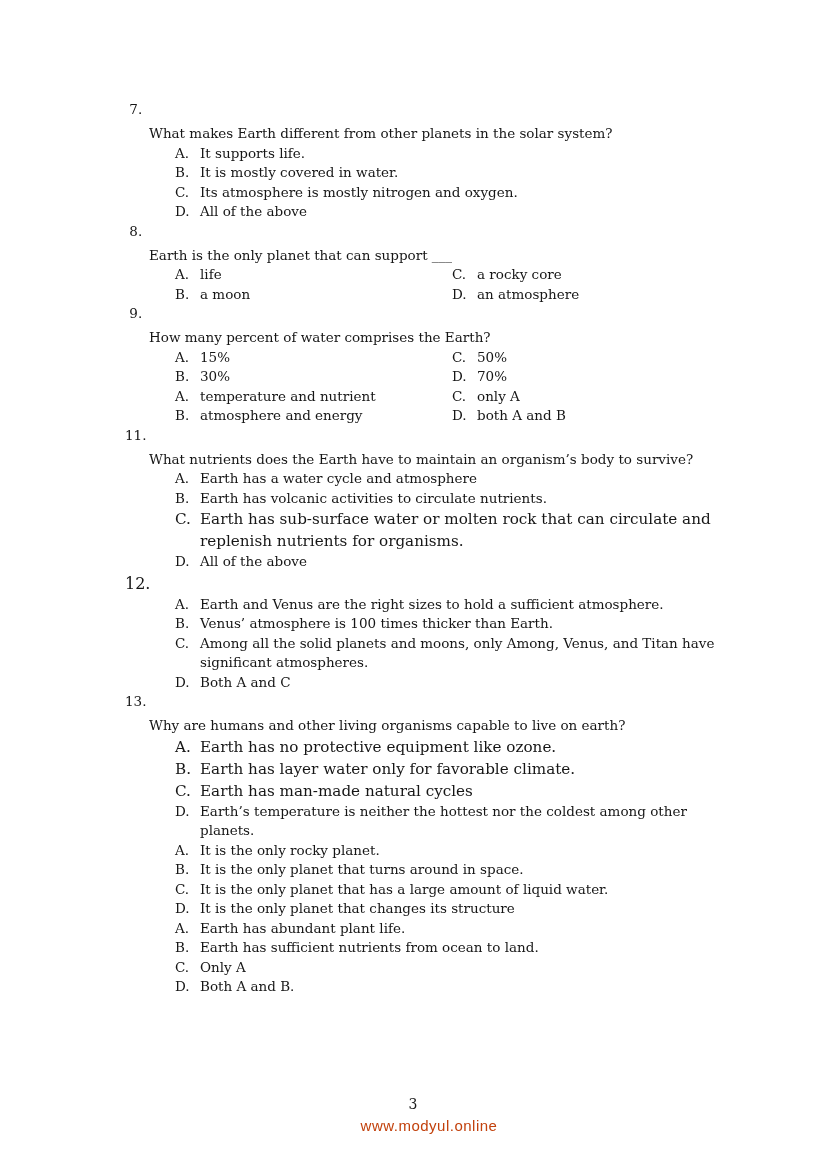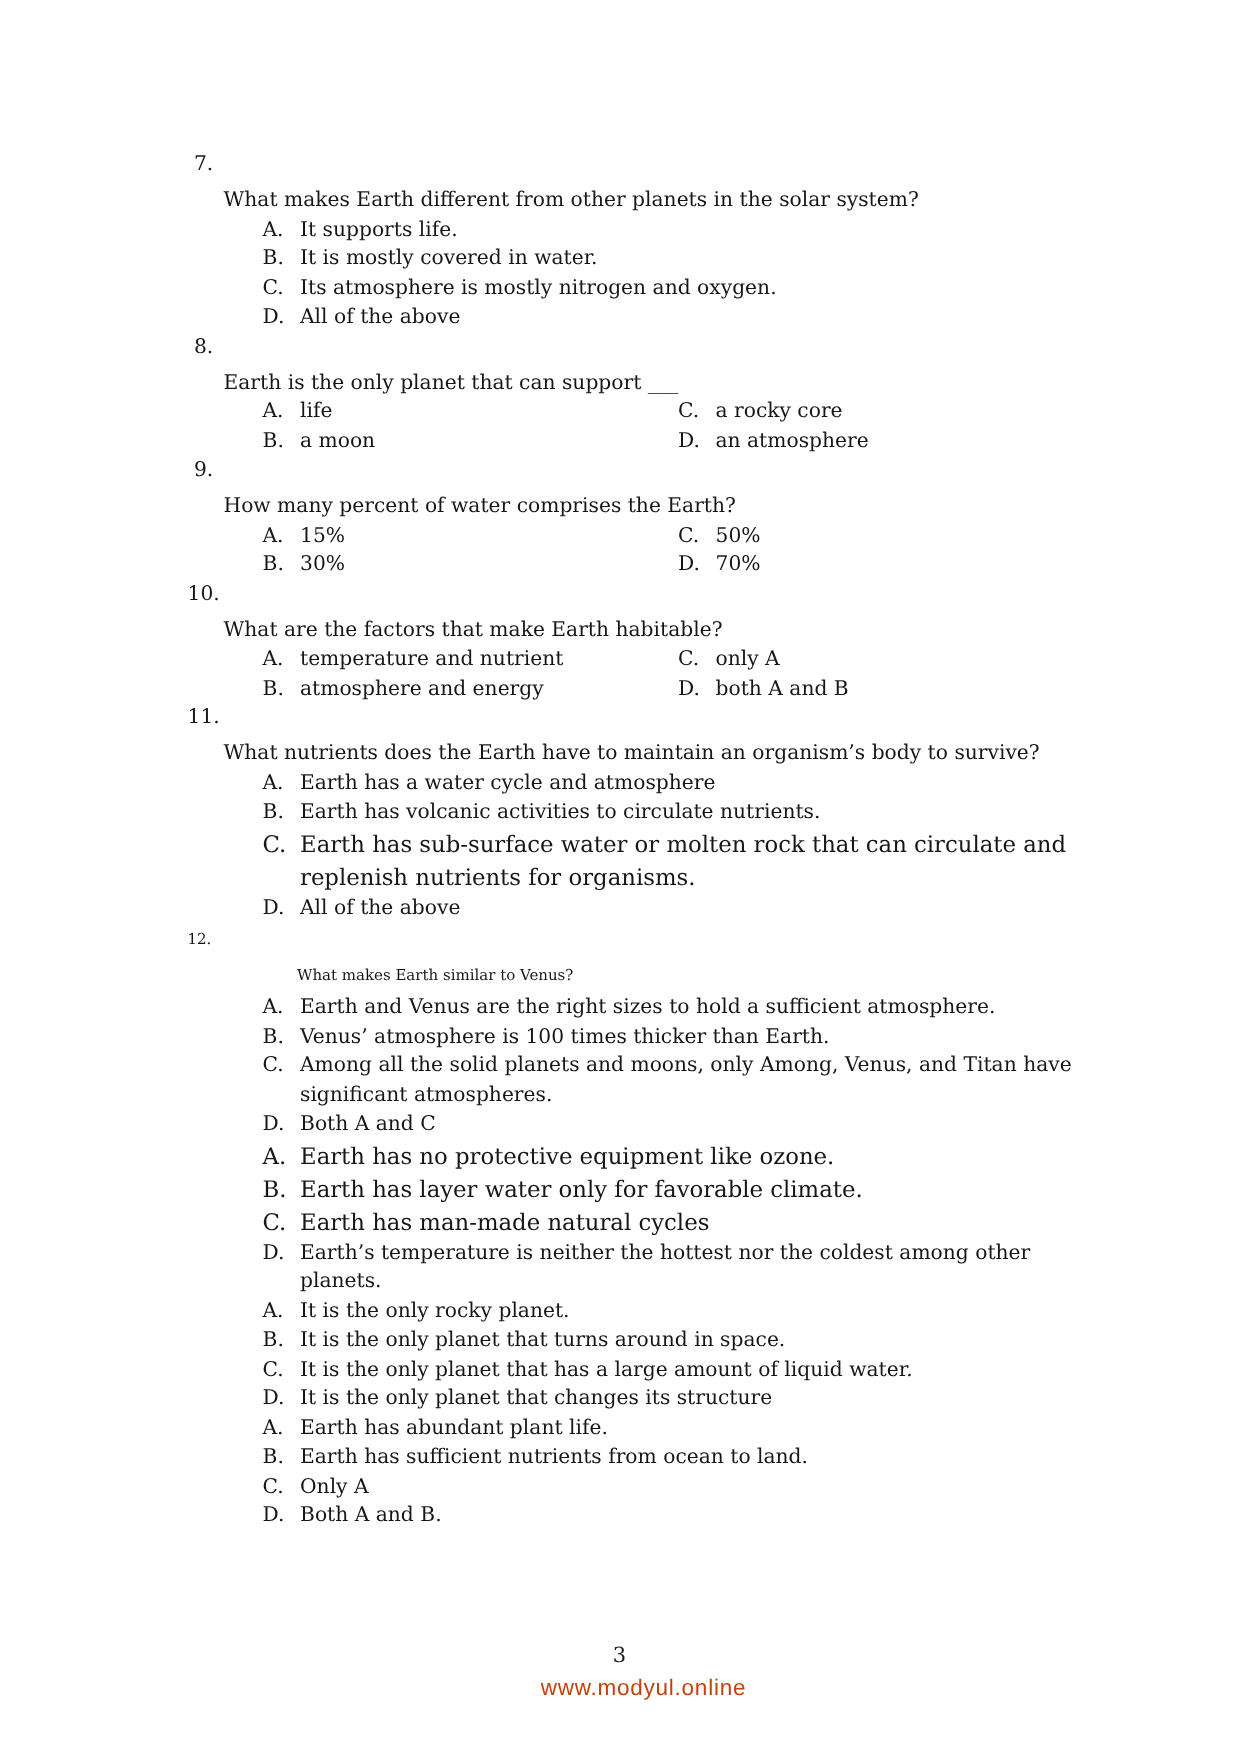--- a/index.html
+++ b/index.html
@@ -19,21 +19,21 @@
     left: 125px;
     top: 100px;
     width: 601px;
     font-size: 13.5px;
     line-height: 19.5px;
   }
   .question { width: 100%; }
   .q-line { display: flex; }
   .q-num { flex: 0 0 24px; white-space: pre; }
   .q-text { flex: 1; margin-top: 24px; }
-  .q-line.large { font-size: 10px; line-height: 23px; }
+  .q-line.large { font-size: 16px; line-height: 23px; }
   .q-line.gap .q-text { flex: none; margin-left: 49px; }
   .options { margin-left: 50px; }
   .options.two-col {
     display: grid;
     grid-template-columns: 277px 1fr;
   }
   .option { display: flex; }
   .option.large { font-size: 15.2px; line-height: 22px; }
   .opt-label { flex: 0 0 25px; white-space: pre; }
   .opt-text { flex: 1; }
@@ -129,24 +129,20 @@
             <span class="opt-label">B.</span>
             <span class="opt-text">30%</span>
           </div>
           <div class="option">
             <span class="opt-label">D.</span>
             <span class="opt-text">70%</span>
           </div>
         </div>
       </section>
       <section class="question">
-        <div class="q-line">
-          <span class="q-num">10.</span>
-          <span class="q-text">What are the factors that make Earth habitable?</span>
-        </div>
         <div class="options two-col">
           <div class="option">
             <span class="opt-label">A.</span>
             <span class="opt-text">temperature and nutrient</span>
           </div>
           <div class="option">
             <span class="opt-label">C.</span>
             <span class="opt-text">only A</span>
           </div>
           <div class="option">
@@ -179,21 +175,20 @@
           </div>
           <div class="option">
             <span class="opt-label">D.</span>
             <span class="opt-text">All of the above</span>
           </div>
         </div>
       </section>
       <section class="question">
         <div class="q-line large gap">
           <span class="q-num">12.</span>
-          <span class="q-text">What makes Earth similar to Venus?</span>
         </div>
         <div class="options">
           <div class="option">
             <span class="opt-label">A.</span>
             <span class="opt-text">Earth and Venus are the right sizes to hold a sufficient atmosphere.</span>
           </div>
           <div class="option">
             <span class="opt-label">B.</span>
             <span class="opt-text">Venus’ atmosphere is 100 times thicker than Earth.</span>
           </div>
@@ -201,20 +196,24 @@
             <span class="opt-label">C.</span>
             <span class="opt-text">Among all the solid planets and moons, only Among, Venus, and Titan have significant atmospheres.</span>
           </div>
           <div class="option">
             <span class="opt-label">D.</span>
             <span class="opt-text">Both A and C</span>
           </div>
         </div>
       </section>
       <section class="question">
+        <div class="q-line">
+          <span class="q-num">13.</span>
+          <span class="q-text">Why are humans and other living organisms capable to live on earth?</span>
+        </div>
         <div class="options">
           <div class="option large">
             <span class="opt-label">A.</span>
             <span class="opt-text">Earth has no protective equipment like ozone.</span>
           </div>
           <div class="option large">
             <span class="opt-label">B.</span>
             <span class="opt-text">Earth has layer water only for favorable climate.</span>
           </div>
           <div class="option large">

